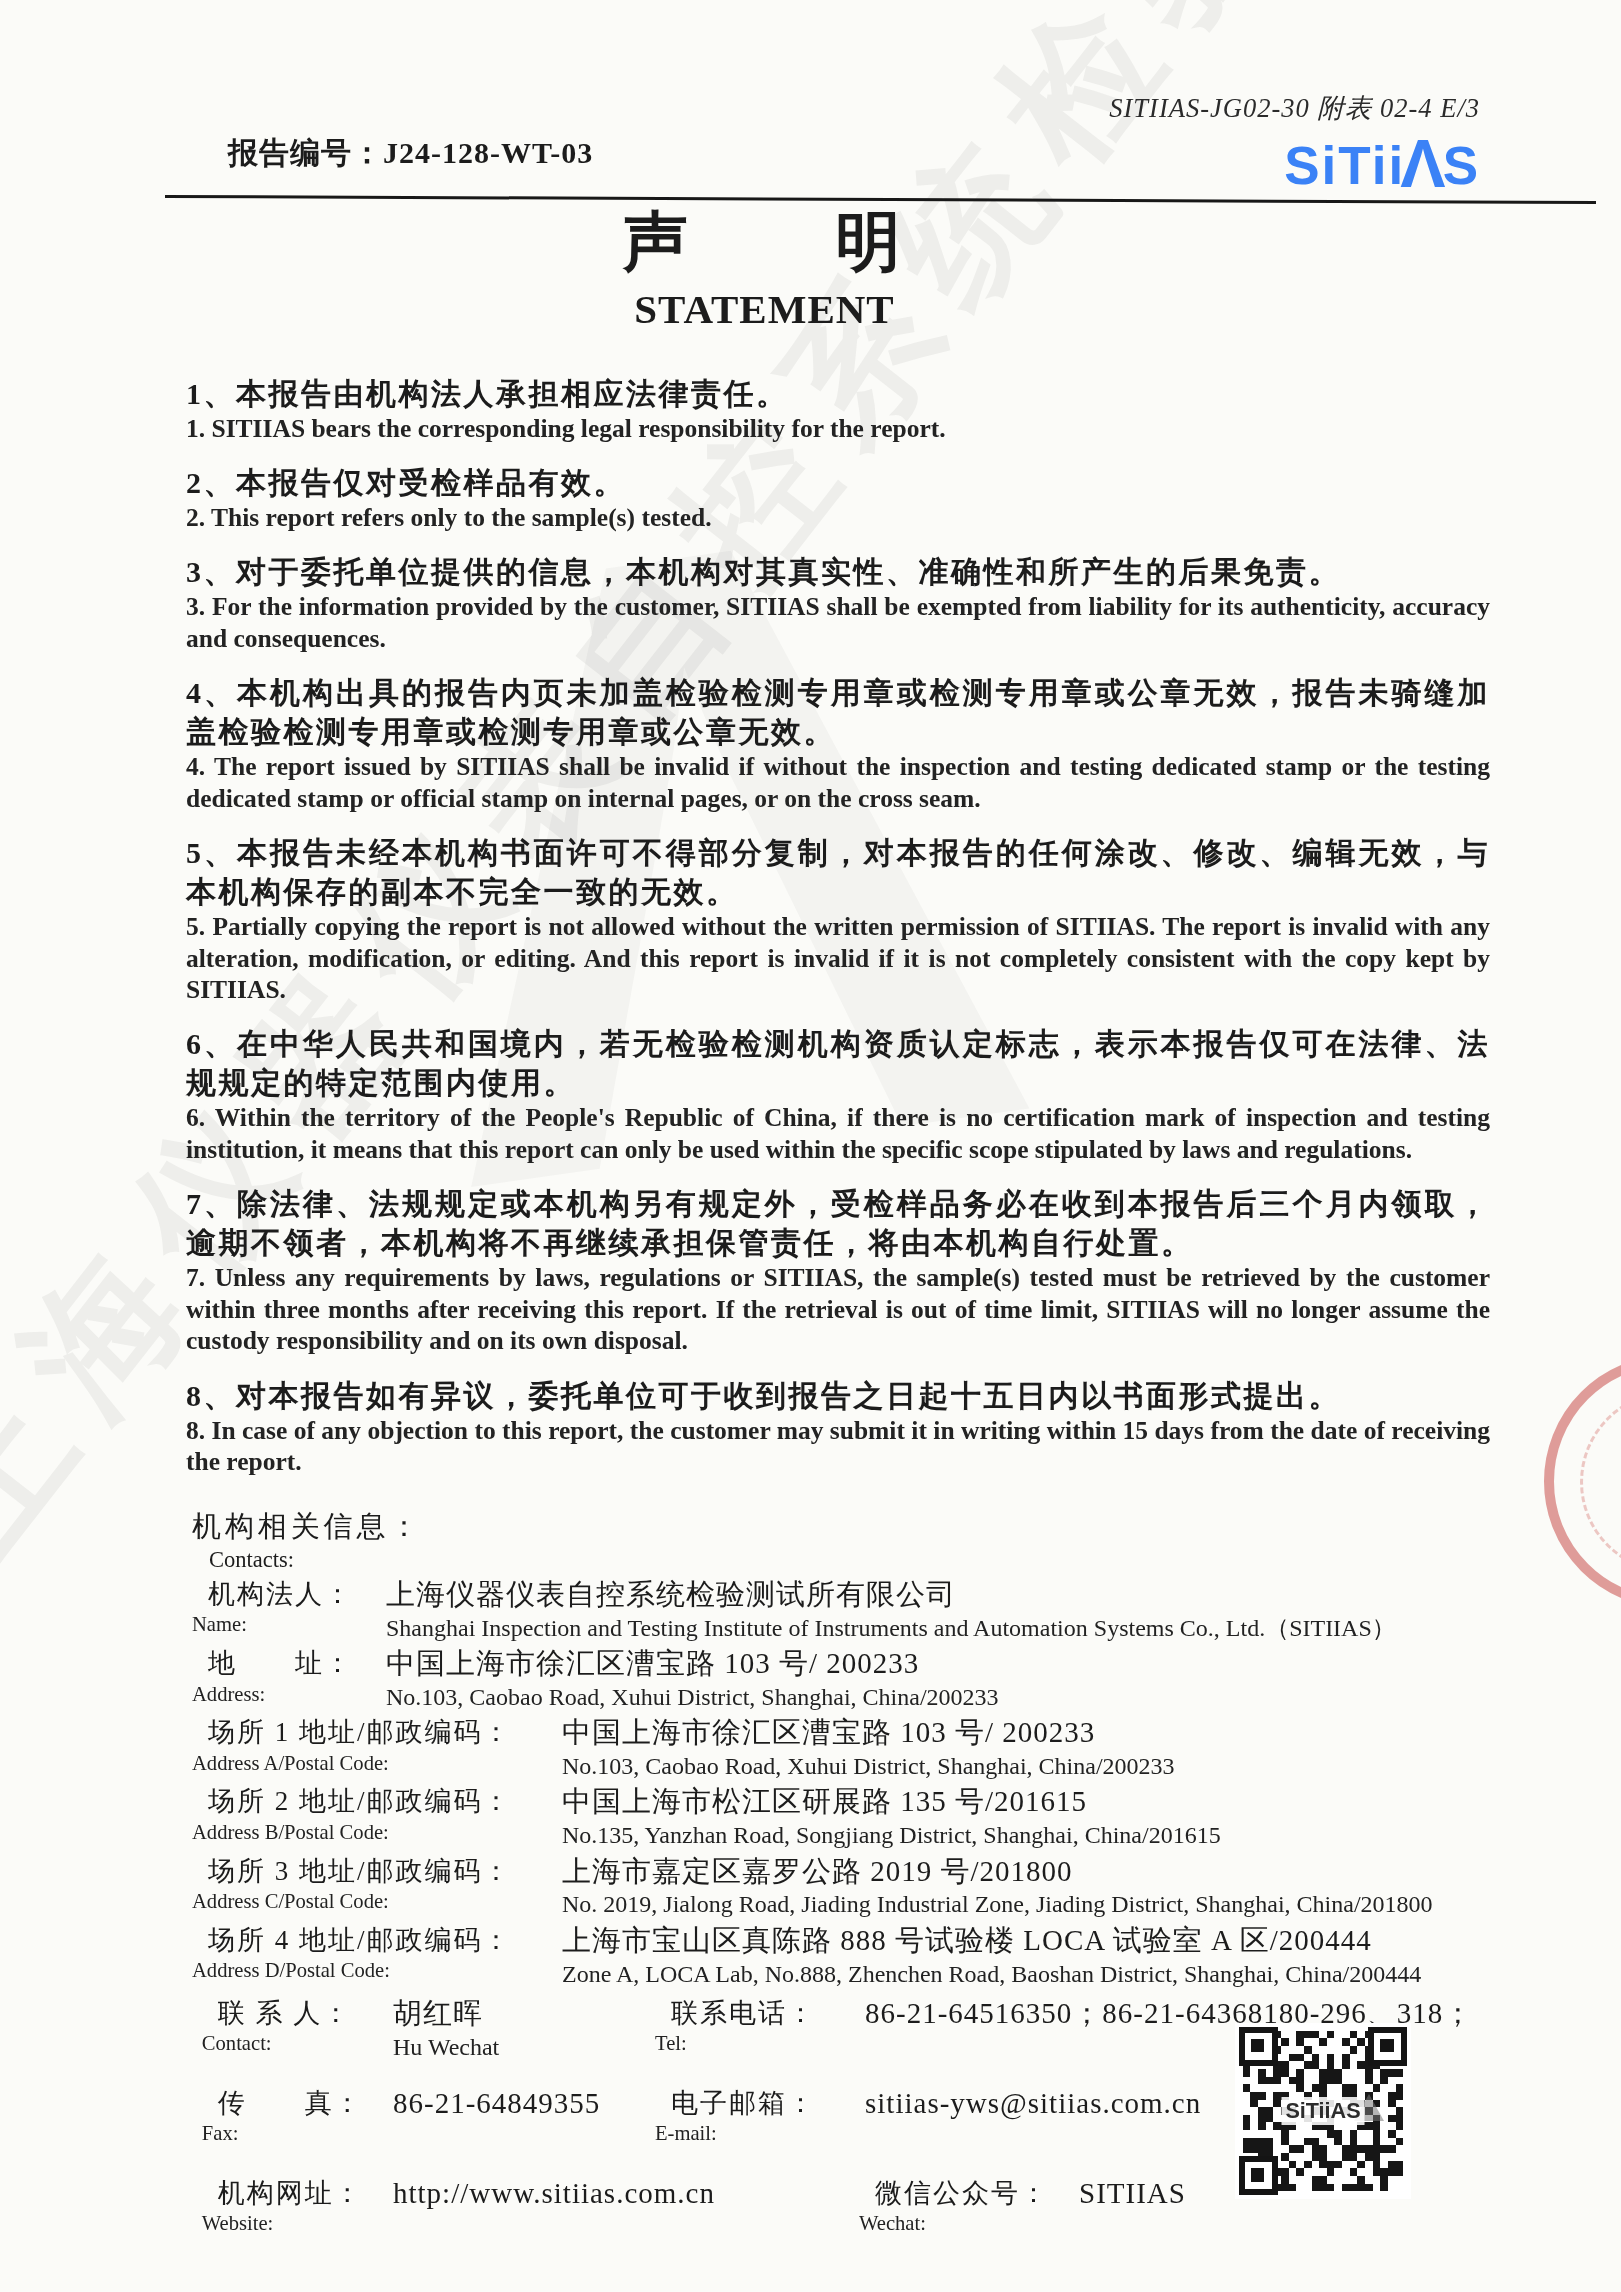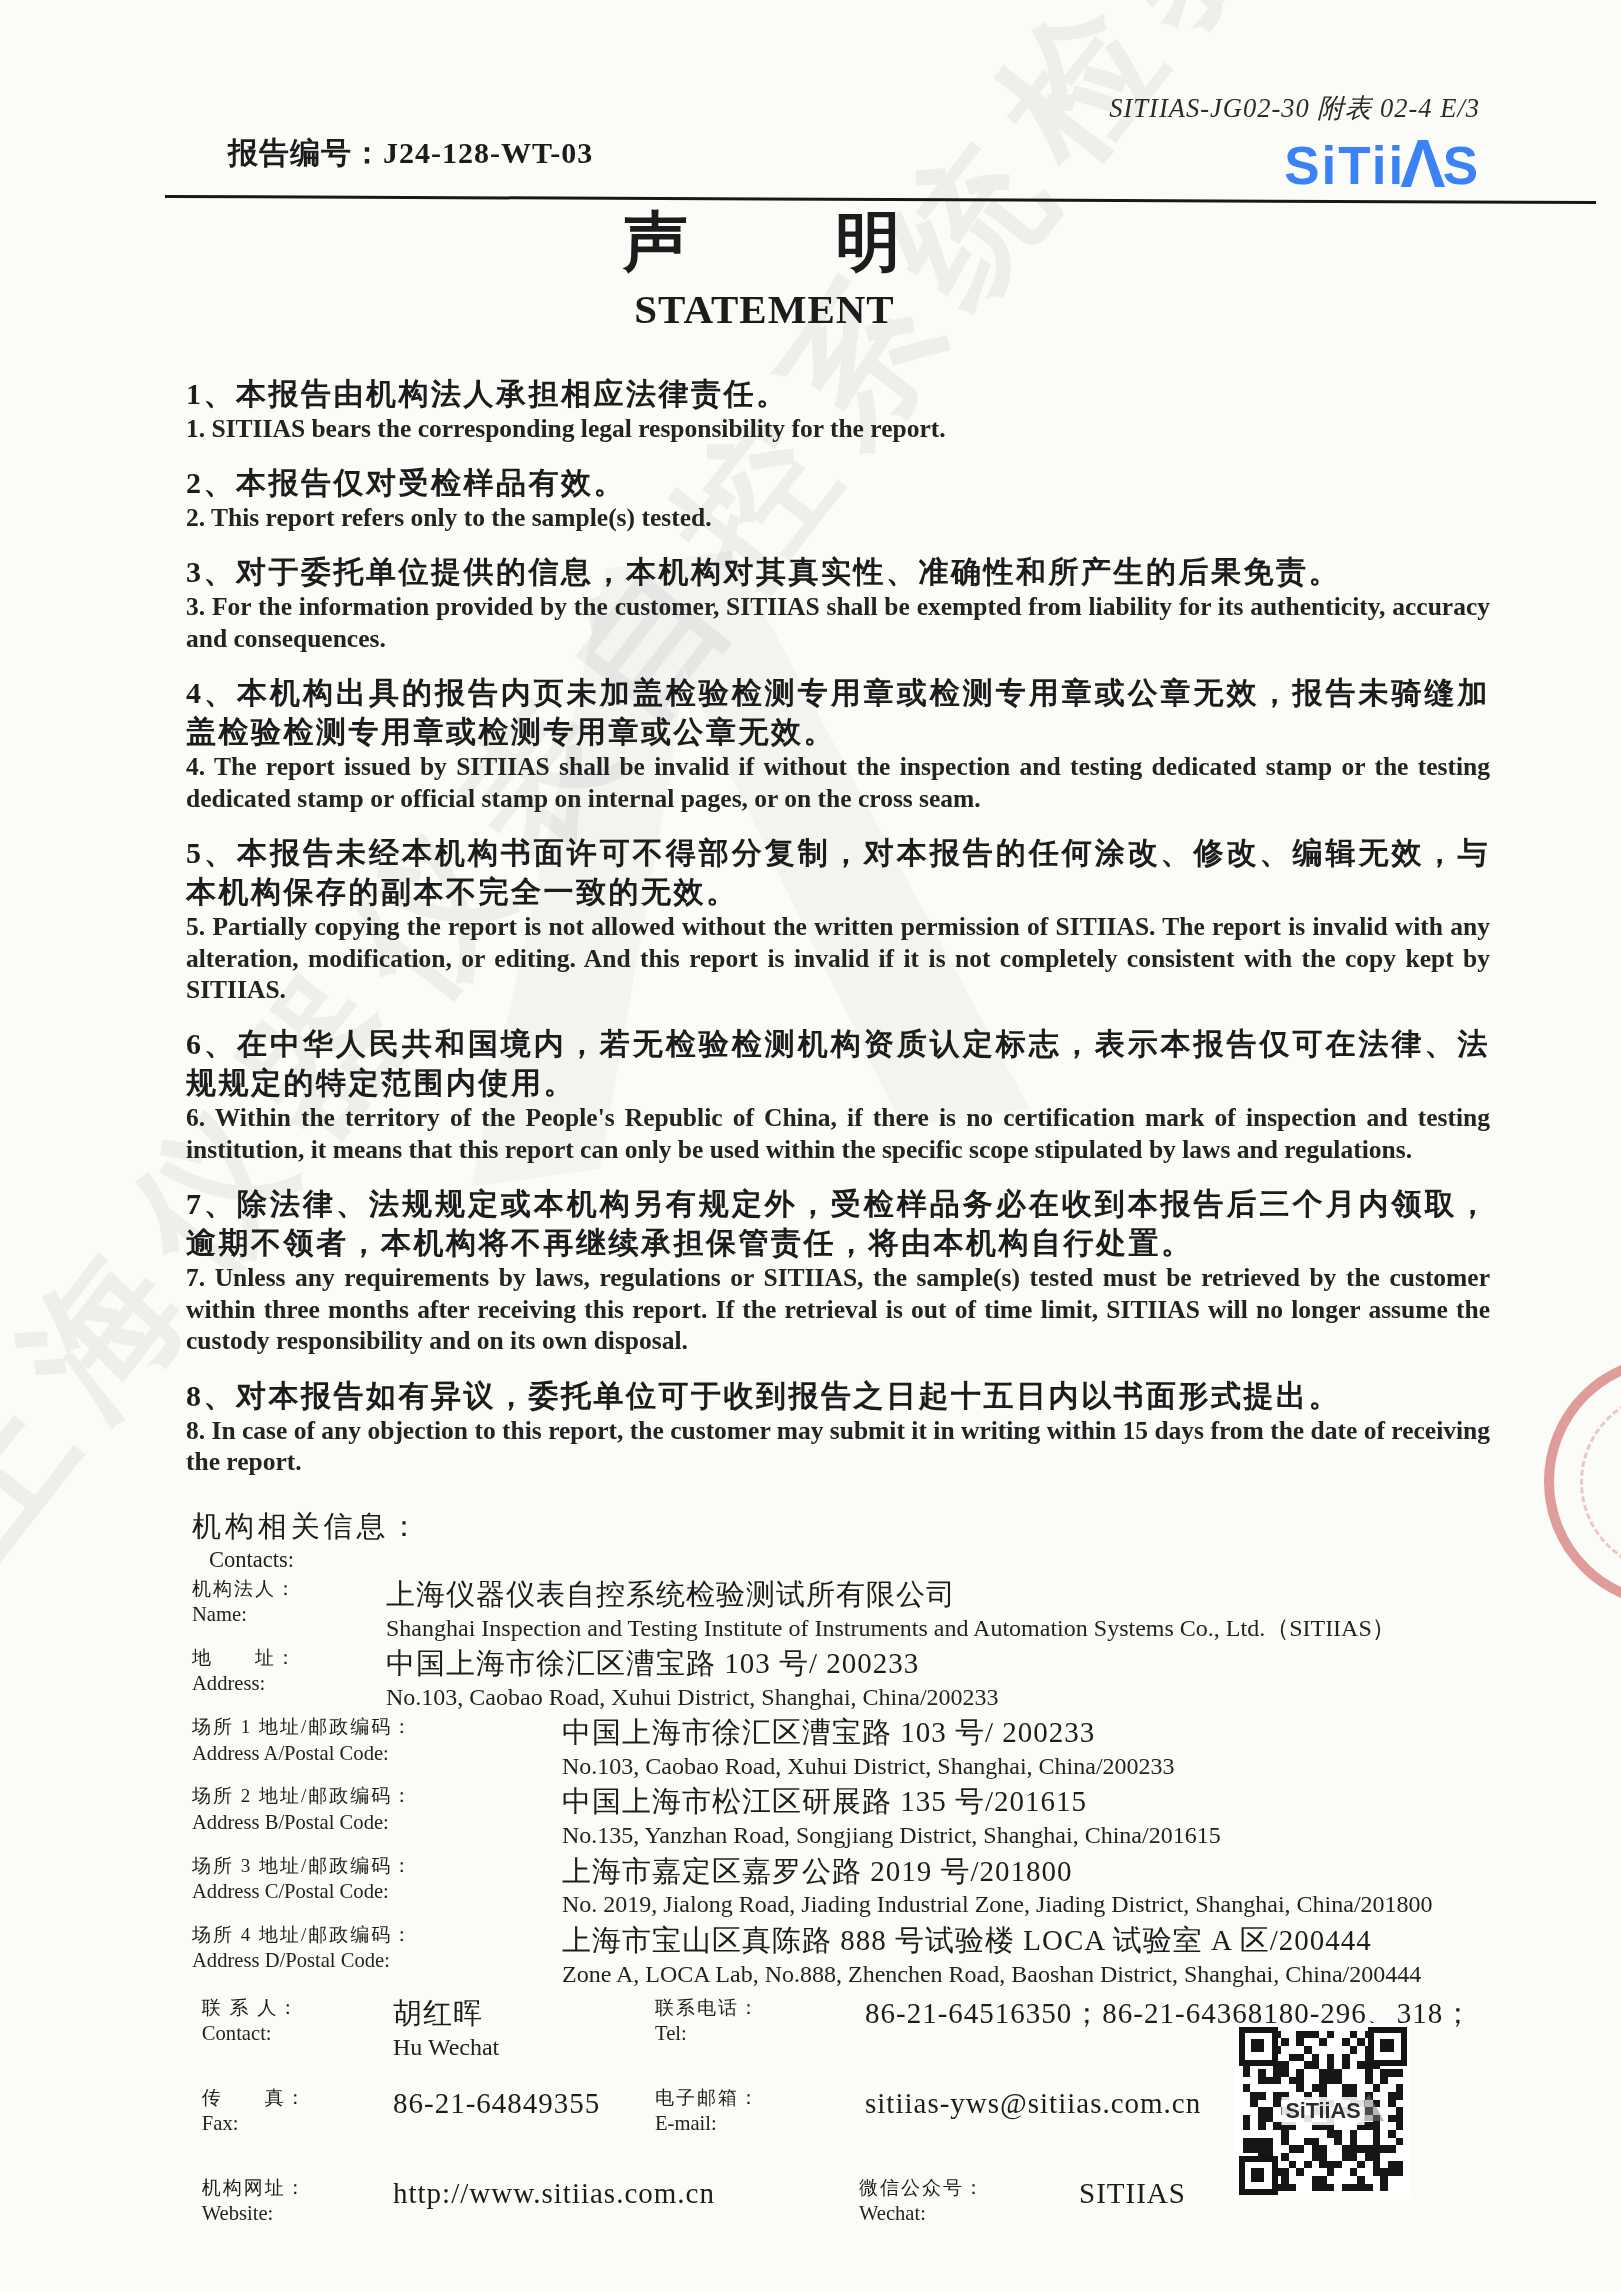--- a/index.html
+++ b/index.html
@@ -27,21 +27,21 @@
   .stmt .en{font-size:25.5px;line-height:1.24;color:#232323;text-align:justify;}
   
   .contacts{position:absolute;top:1507px;left:192px;width:1313px;}
   .c-heading-zh{font-size:29px;letter-spacing:3.9px;}
   .c-heading-en{font-size:22.5px;margin-bottom:3.9px;margin-left:17px;}
   .info-row{display:flex;margin-bottom:2px;}
   .info-row .lab{flex:none;}
   .info-row.narrow .lab{width:194px;}
   .info-row.wide .lab{width:370px;}
   .info-row .val{flex:1;}
-  .lzh{font-size:19px;letter-spacing:2px;line-height:1.28;}
+  .lzh{font-size:27px;letter-spacing:2px;line-height:1.28;margin-left:16px;}
   .len{font-size:20.6px;line-height:1.3;color:#222;}
   .vzh{font-size:29px;line-height:1.2;letter-spacing:1px;}
   .ven{font-size:24px;line-height:1.35;color:#222;}
   .bottom{position:relative;margin-top:5.9px;height:353px;}
   .brow{position:relative;height:90px;}
   .b-lab{position:absolute;left:9.8px;top:0;}
   .b-val{position:absolute;left:201px;top:0;}
   .b-lab-r{position:absolute;left:463px;top:0;}
   .b-val-r{position:absolute;left:673px;top:0;width:627px;}
   .wechat .b-lab-r{left:667px;}

